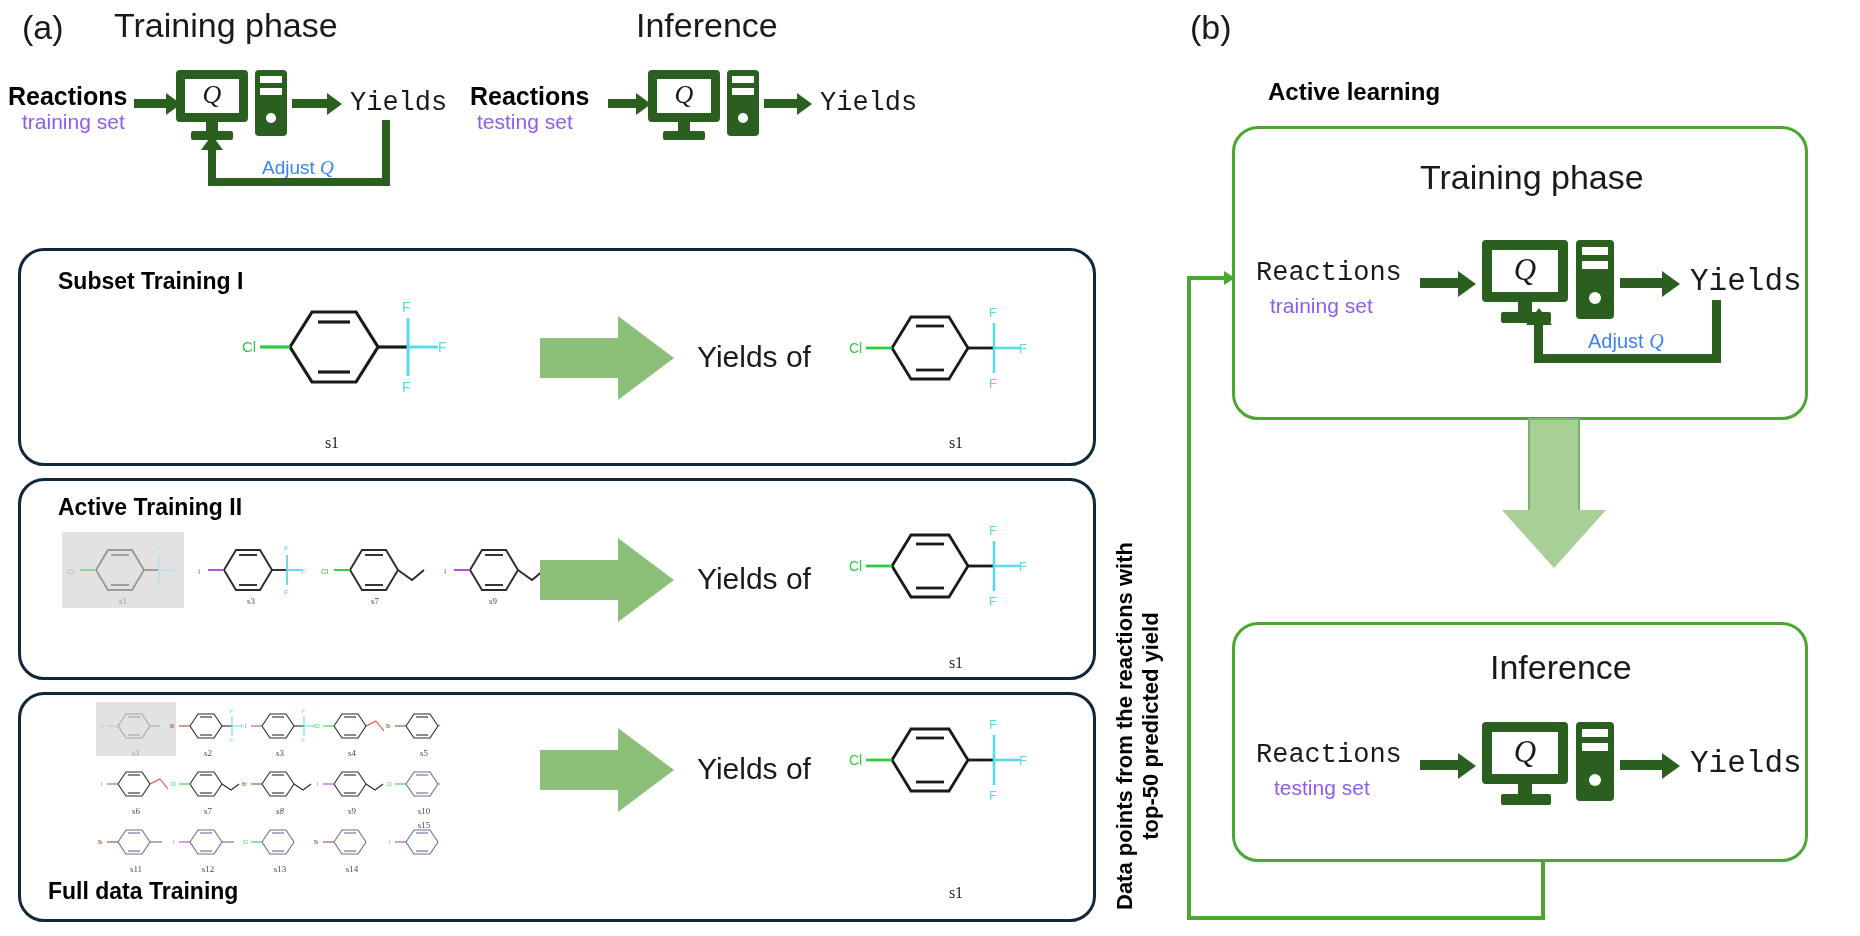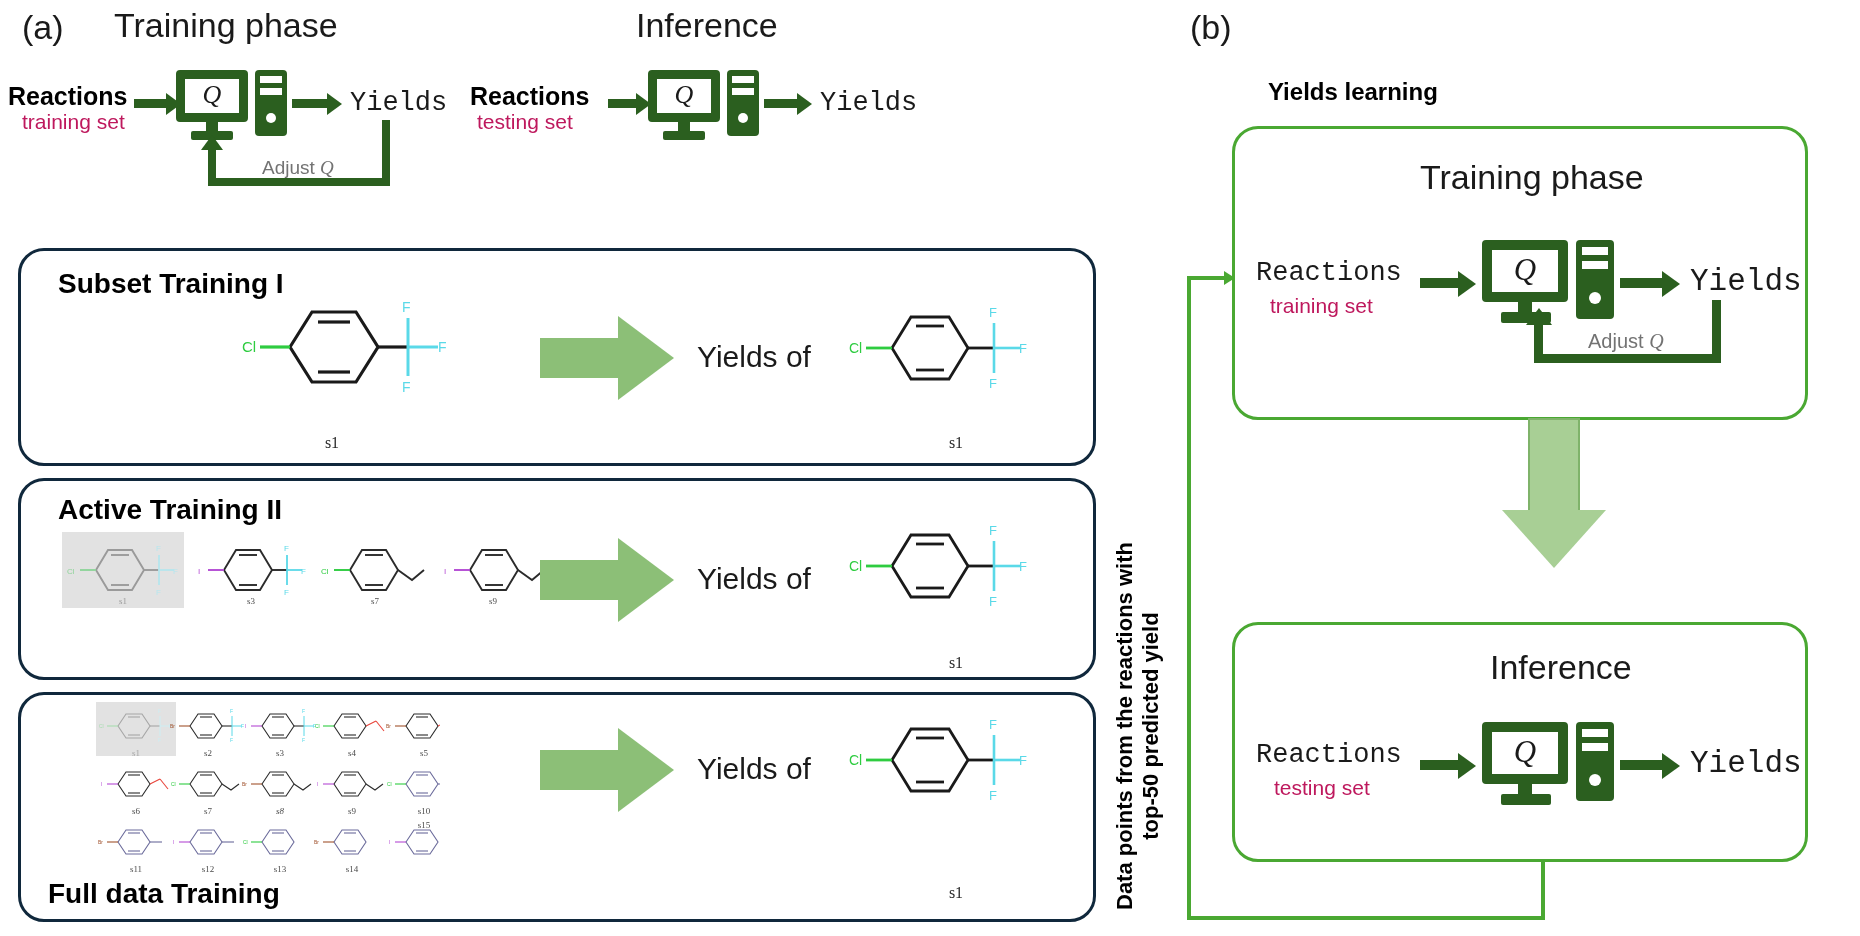--- a/index.html
+++ b/index.html
@@ -9,25 +9,25 @@
     font-family: "Liberation Sans", sans-serif;
     position: relative;
     overflow: hidden;
   }
   .abs { position: absolute; }
 
   
   .panel-letter { font-size: 34px; color: #1a1a1a; }
   .phase-title  { font-size: 34px; color: #1a1a1a; white-space: nowrap; }
   .bold-lbl     { font-size: 25px; font-weight: bold; color: #000; white-space: nowrap; }
-  .sub-lbl      { font-size: 21px; color: #be185d; white-space: nowrap; }
+  .sub-lbl      { font-size: 21px; color: #8b5cf6; white-space: nowrap; }
   .plain-lbl    { font-size: 27px; color: #1a1a1a; white-space: nowrap; font-family: Liberation Mono, monospace; }
-  .adjust-lbl   { font-size: 19px; color: #737373; white-space: nowrap; }
+  .adjust-lbl   { font-size: 19px; color: #3b82f6; white-space: nowrap; }
   .adjust-lbl i { font-family: "Liberation Serif", serif; font-style: italic; }
-  .box-title    { font-size: 28px; font-weight: bold; color: #000; white-space: nowrap; }
+  .box-title    { font-size: 23px; font-weight: bold; color: #000; white-space: nowrap; }
   .yields-of    { font-size: 30px; color: #1a1a1a; white-space: nowrap; }
   .mol-tag      { font-size: 16px; font-family: "Liberation Serif", serif; color: #2b2b2b; text-align: center; }
   .mol-tag-sm   { font-size: 9px;  font-family: "Liberation Serif", serif; color: #4a4a4a; text-align: center; }
   .active-lbl   { font-size: 24px; font-weight: bold; color: #000; white-space: nowrap; }
 
   
   .computer { position: absolute; }
   .monitor {
     position: absolute; left: 0; top: 0;
     border: 9px solid #2b5f1f; background: #fff; border-radius: 4px;
@@ -536,21 +536,21 @@
 </svg>
 <div class="abs mol-tag" style="left:936px; top:884px; width:40px;">s1</div>
 
 <div class="abs panel-letter" style="left:1190px; top:8px;">(b)</div>
 
 <div class="vert-cap" style="left:1112px; top:910px;">
   <span class="l2">Data points from the reactions with</span>
   <span class="l2">top-50 predicted yield</span>
 </div>
 
-<div class="abs active-lbl" style="left:1268px; top:78px;">Yields learning</div>
+<div class="abs active-lbl" style="left:1268px; top:78px;">Active learning</div>
 
 <div class="gl-line" style="left:1187px; top:278px; width:4px; height:642px;"></div>
 <div class="gl-line" style="left:1187px; top:916px; width:358px; height:4px;"></div>
 <div class="gl-line" style="left:1541px; top:860px; width:4px; height:60px;"></div>
 <div class="gl-line" style="left:1187px; top:276px; width:40px; height:4px;"></div>
 <div class="gl-head-r" style="left:1224px; top:271px;"></div>
 
 <div class="green-box" style="left:1232px; top:126px; width:576px; height:294px;"></div>
 <div class="abs phase-title" style="left:1420px; top:158px;">Training phase</div>
 

